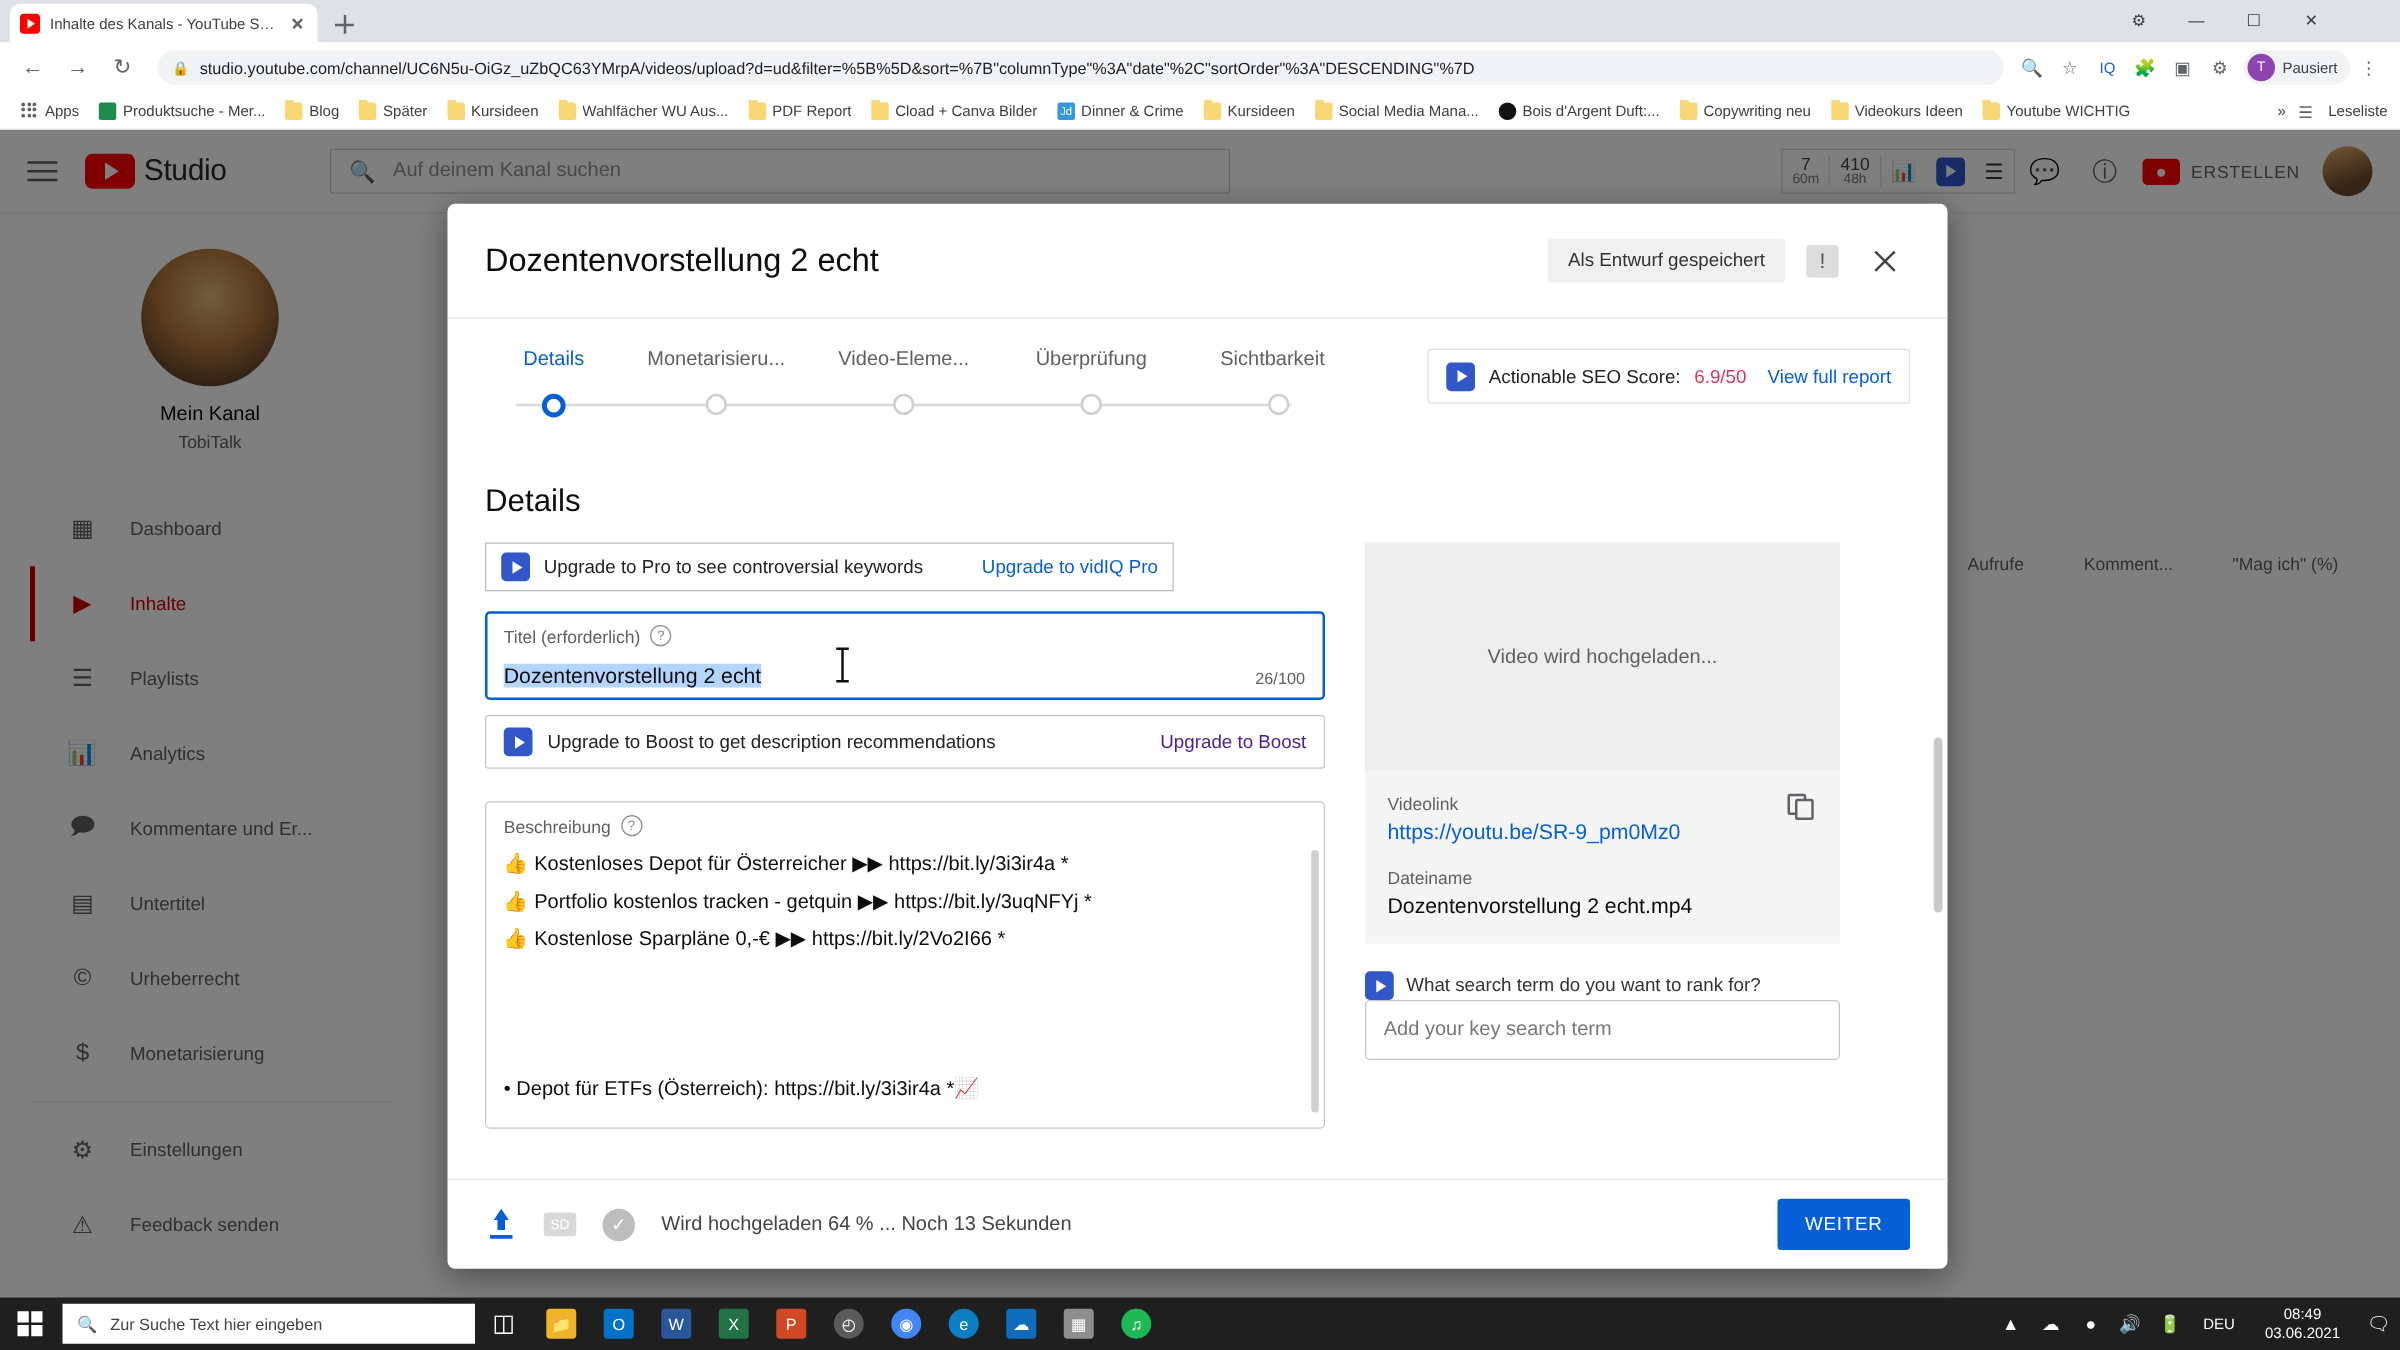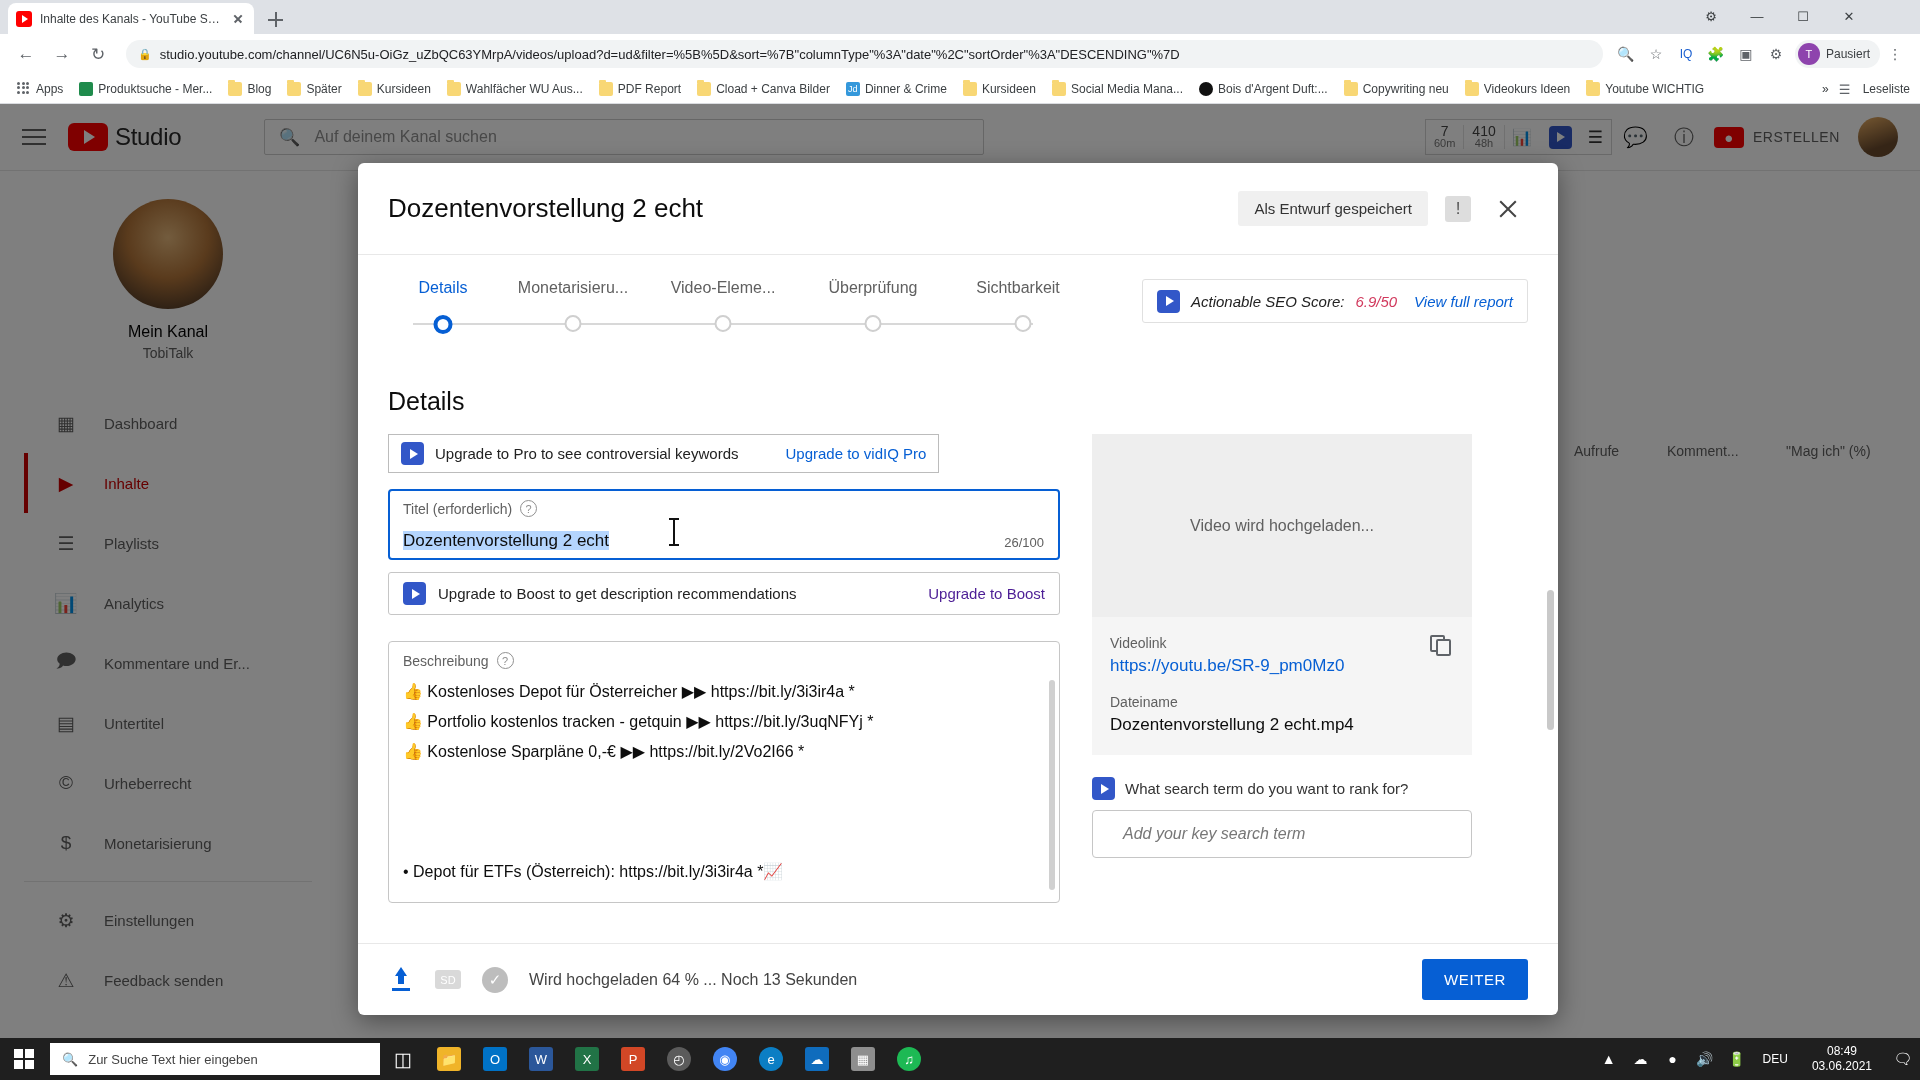--- a/index.html
+++ b/index.html
@@ -251,21 +251,21 @@
   }
   .dot {
     position: absolute; top: 8px; width: 17px; height: 17px; border-radius: 50%;
     background: #fff; border: 2.5px solid #cfcfcf; transform: translateX(-50%);
   }
   .dot.cur { border-color: #065fd4; border-width: 4px; width: 19px; height: 19px; }
 
   .seo-card {
     position: absolute; right: 30px; top: 24px; width: 386px; height: 44px;
     border: 1px solid #e0e0e0; border-radius: 3px; display: flex; align-items: center;
-    padding: 0 14px; gap: 11px; background: #fff; font-style: italic;
+    padding: 0 14px; gap: 11px; background: #fff;
   }
   .vq-logo {
     width: 23px; height: 23px; background: #3257c8; border-radius: 4px; flex: none;
     display: flex; align-items: center; justify-content: center;
   }
   .vq-logo::after {
     content: ""; border-left: 8px solid #fff;
     border-top: 5px solid transparent; border-bottom: 5px solid transparent; margin-left: 2px;
   }
   .seo-txt { font-size: 15px; color: #222; }
@@ -341,22 +341,22 @@
   .copy-ic { position: absolute; right: 18px; top: 18px; width: 24px; height: 24px; }
   .copy-ic i {
     position: absolute; border: 2px solid #5f6368; border-radius: 2px;
     width: 15px; height: 17px;
   }
   .copy-ic i:nth-child(1) { left: 0; top: 0; }
   .copy-ic i:nth-child(2) { left: 6px; top: 4px; background: #f5f5f5; }
   .vq-rank-row { display: flex; align-items: center; gap: 10px; margin-top: 22px; }
   .vq-rank-txt { font-size: 15px; color: #333; }
   .rank-input {
-    margin-top: 10px; height: 48px; border: 1px solid #c6c6c6; border-radius: 4px;
-    display: flex; align-items: center; padding: 0 30px; font-style: italic;
+    height: 48px; border: 1px solid #c6c6c6; border-radius: 4px;
+    display: flex; align-items: center; padding: 0 14px;
   }
   .rank-ph { font-size: 16px; color: #777; }
 
   .modal-scrollbar {
     position: absolute; right: 4px; top: 335px; width: 7px; height: 140px;
     background: #c9c9c9; border-radius: 4px;
   }
 
   .modal-footer {
     height: 72px; flex: none; border-top: 1px solid #e8e8e8;

